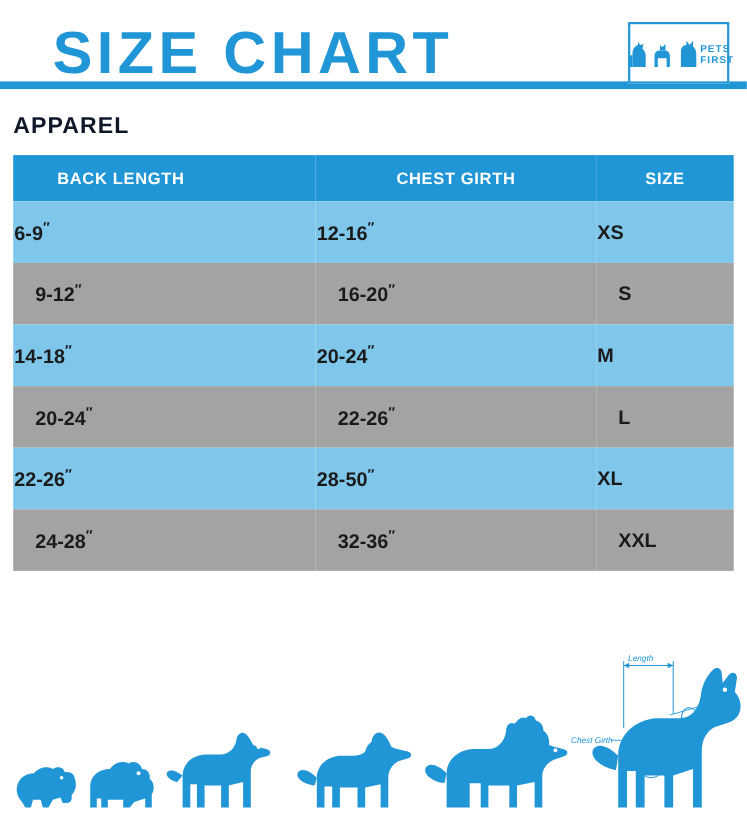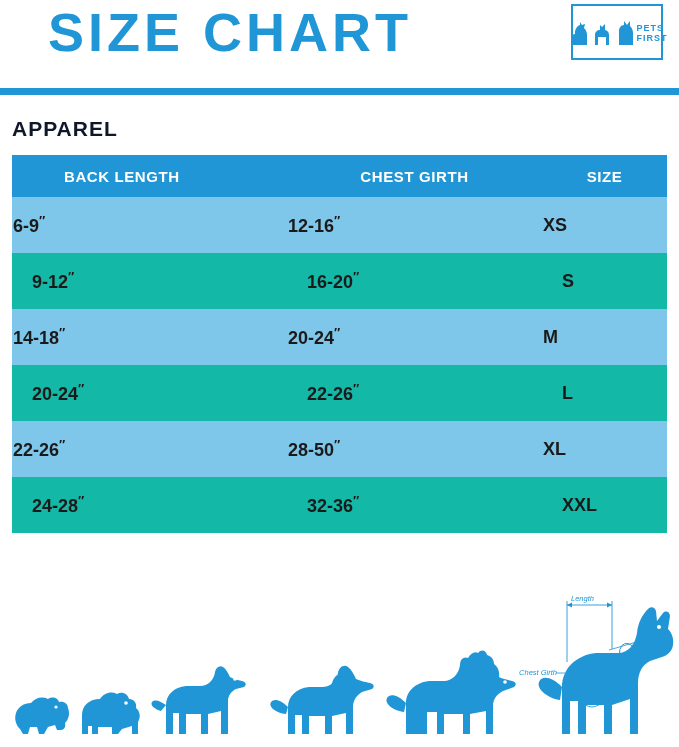--- a/index.html
+++ b/index.html
@@ -12,22 +12,22 @@
     width: 679px;
     height: 747px;
     font-family: "Liberation Sans", sans-serif;
     position: relative;
     overflow: hidden;
   }
 
   
   .header {
     position: relative;
-    height: 88px;
-    padding: 0 10px;
+    height: 74px;
+    padding: 16px 10px;
     display: flex;
     align-items: flex-start;
     justify-content: space-between;
   }
   .title {
     font-size: 54px;
     font-weight: bold;
     color: #2196d6;
     letter-spacing: 4px;
     line-height: 60px;
@@ -91,33 +91,33 @@
   }
   thead th {
     background: #2196d6;
     color: #ffffff;
     font-size: 15px;
     font-weight: bold;
     letter-spacing: 0.6px;
     height: 42px;
     text-align: center;
   }
-  thead th.col-a { width: 275px; text-align: left; padding-left: 52px; }
+  thead th.col-a { width: 275px; text-align: left; padding-left: 40px; }
   thead th.col-b { width: 255px; }
   thead th.col-c { width: 125px; }
 
   tbody td {
     height: 56px;
     text-align: left;
     font-size: 18px;
     font-weight: bold;
     color: #1a1a1a;
   }
   tbody tr.band-dark td { background: #7ec6ea; }
-  tbody tr.band-light td { background: #14b8a6; padding-left: 20px; }
+  tbody tr.band-light td { background: #a3a3a3; padding-left: 20px; }
   .sup {
     font-size: 13px;
     vertical-align: super;
     font-weight: bold;
   }
 
   
   .silhouettes {
     position: absolute;
     left: 0;

